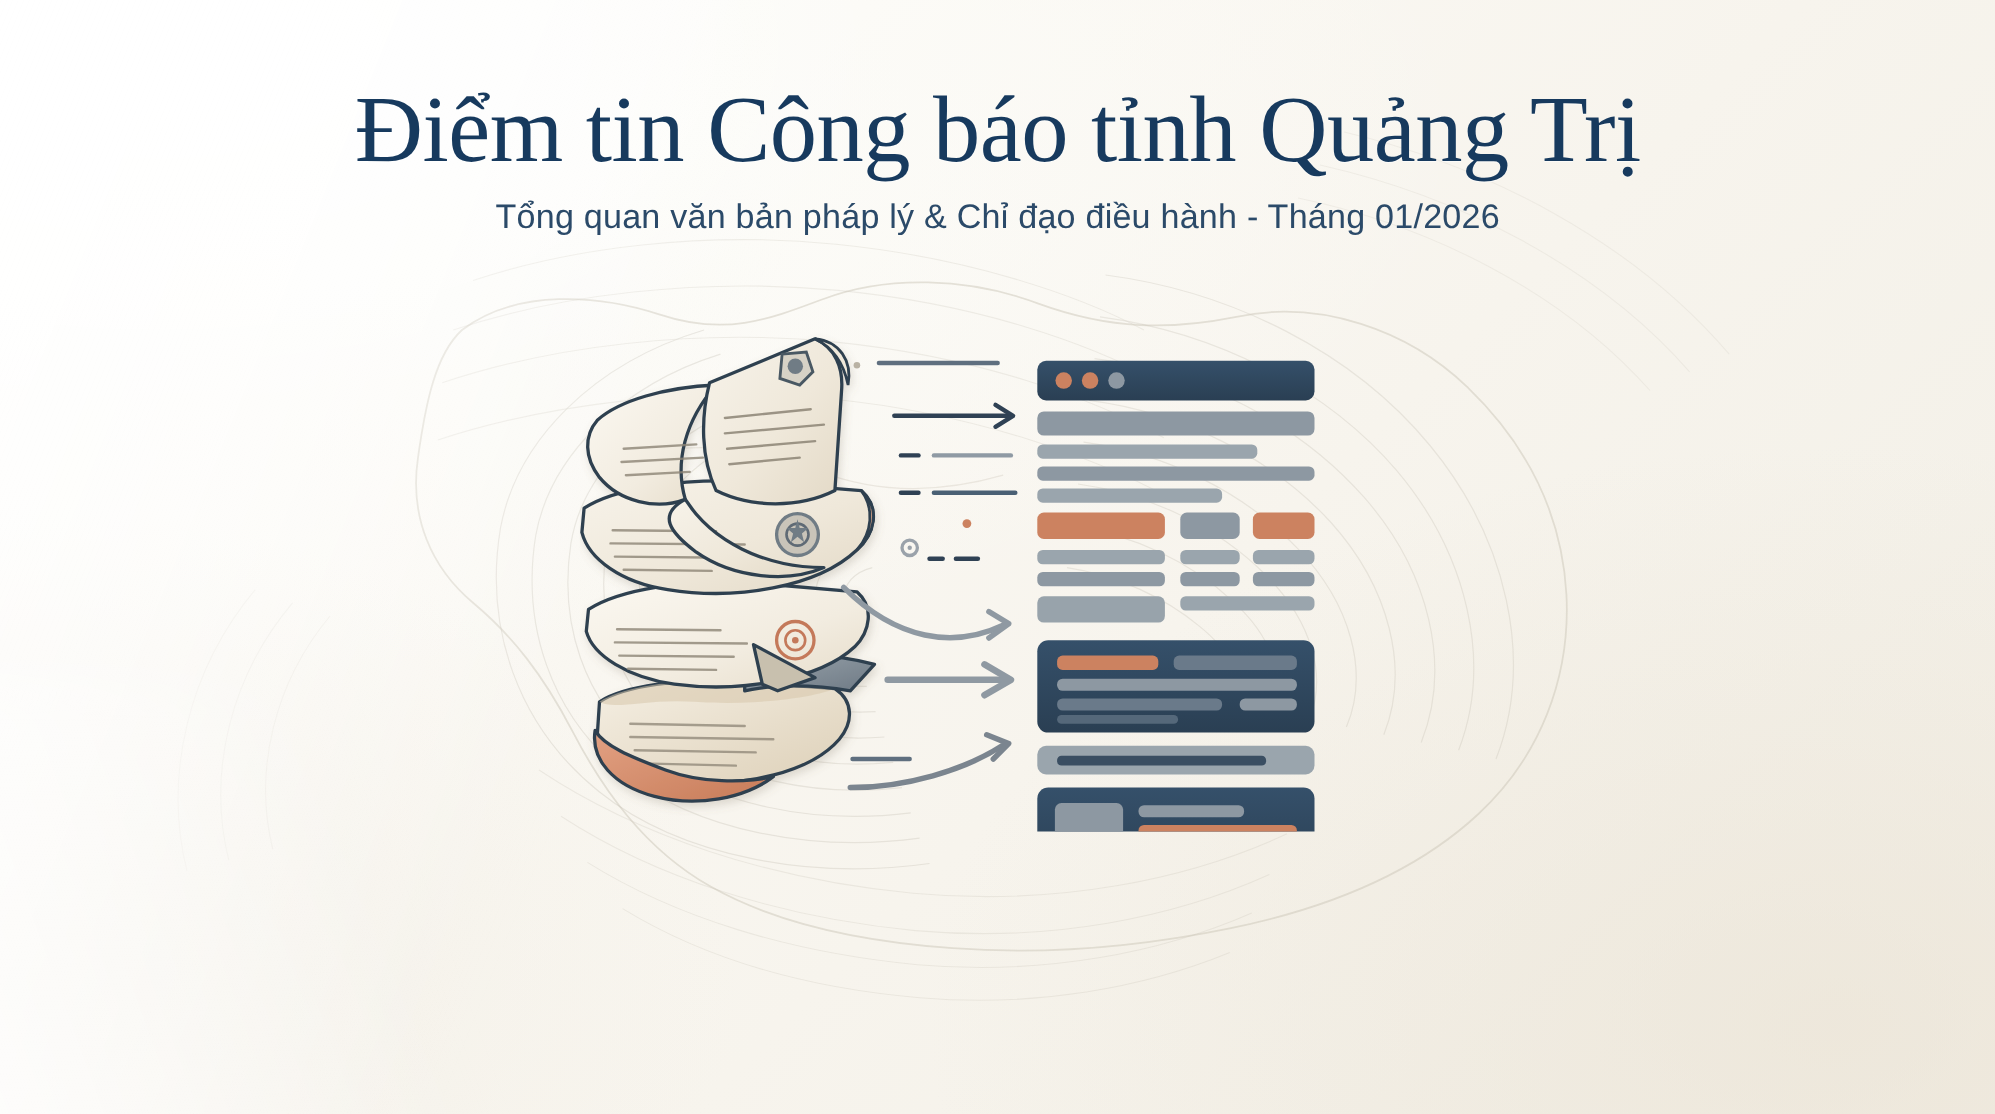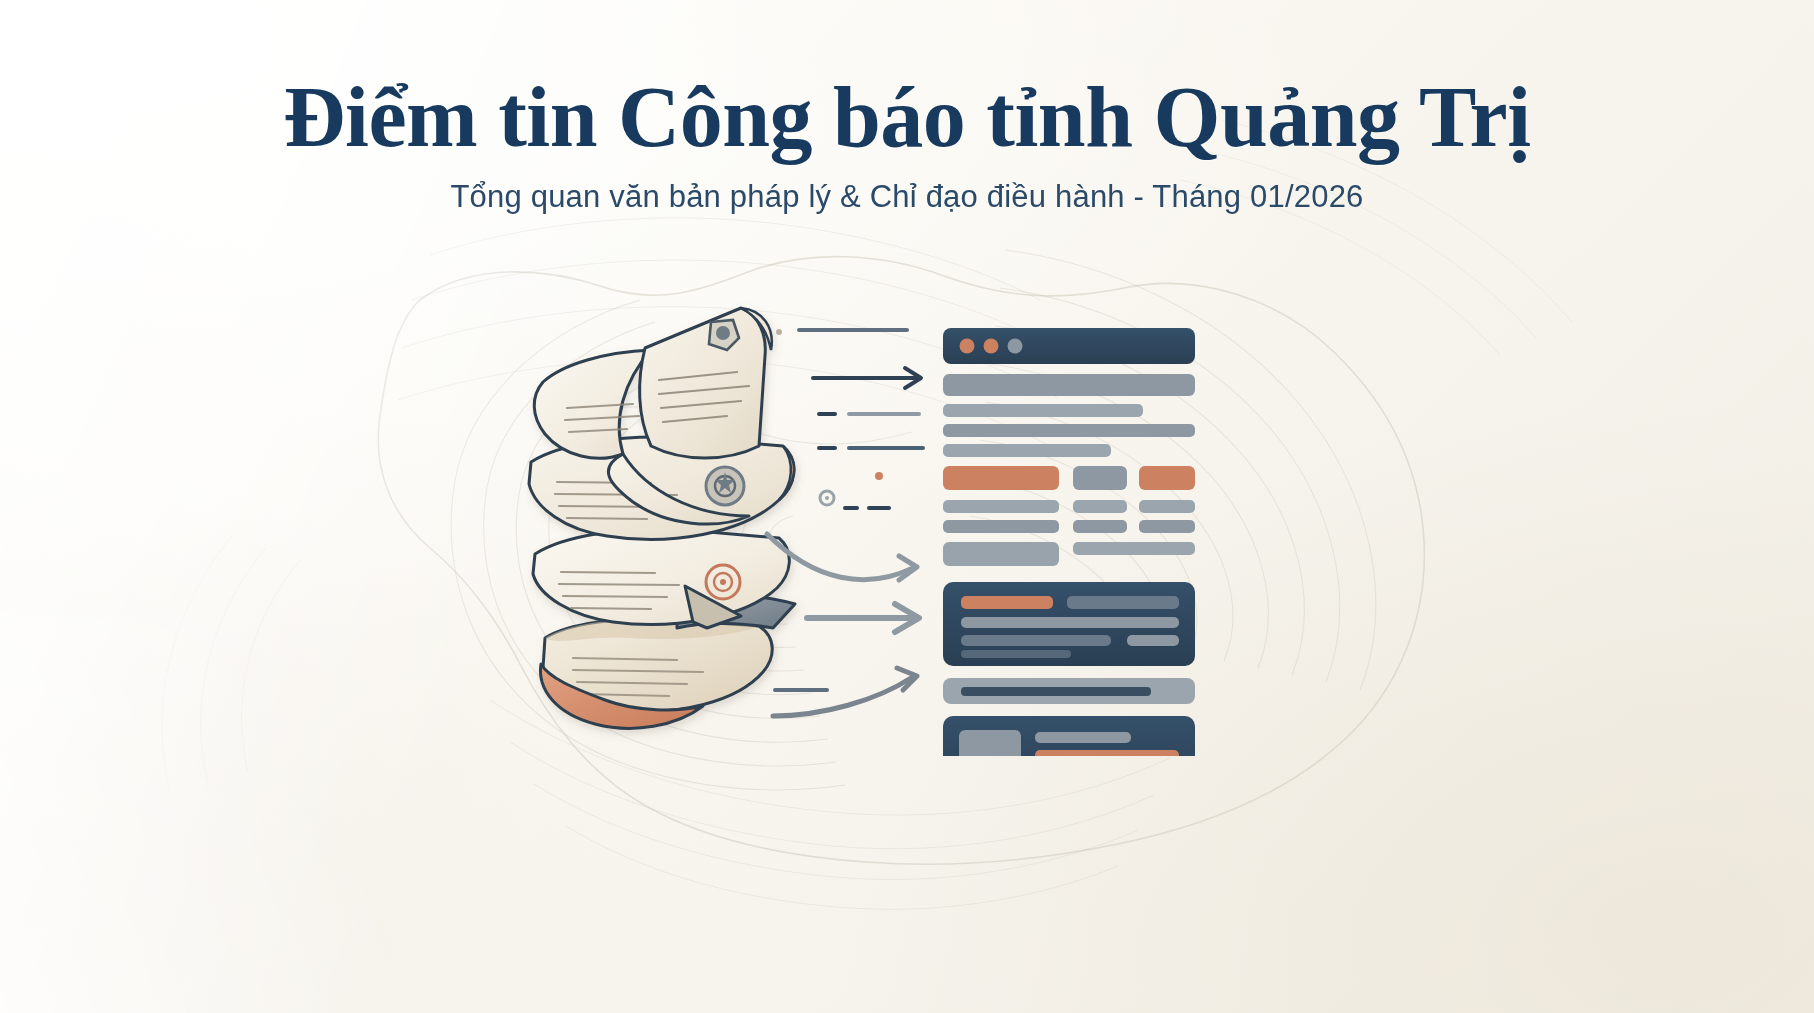--- a/index.html
+++ b/index.html
@@ -42,21 +42,21 @@
   .bg-topo{position:absolute;inset:0;opacity:.5;}
   .bg-map{position:absolute;inset:0;opacity:.85;}
 
   
   .header{
     position:absolute;left:0;right:0;top:72px;text-align:center;z-index:5;
   }
   .title{
     margin:0;
     font-family:"Liberation Serif","DejaVu Serif",serif;
-    font-weight:700;
+    font-weight:400;
     font-size:86px;
     line-height:1.06;
     letter-spacing:-0.5px;
     color:#173a5e;
     text-shadow:0 1px 0 rgba(255,255,255,.6);
   }
   .subtitle{
     margin:14px 0 0 0;
     font-family:"Liberation Sans", sans-serif;
     font-weight:400;

